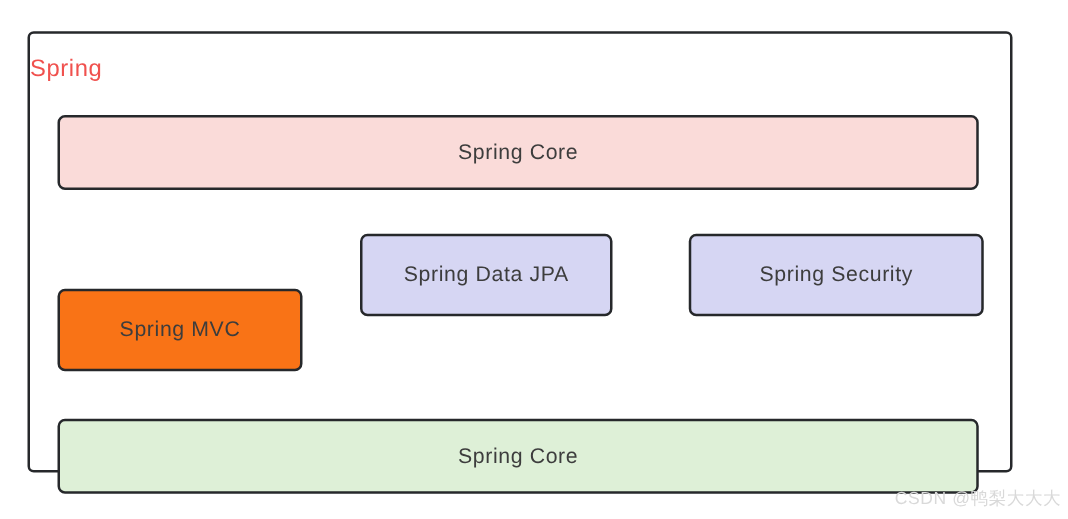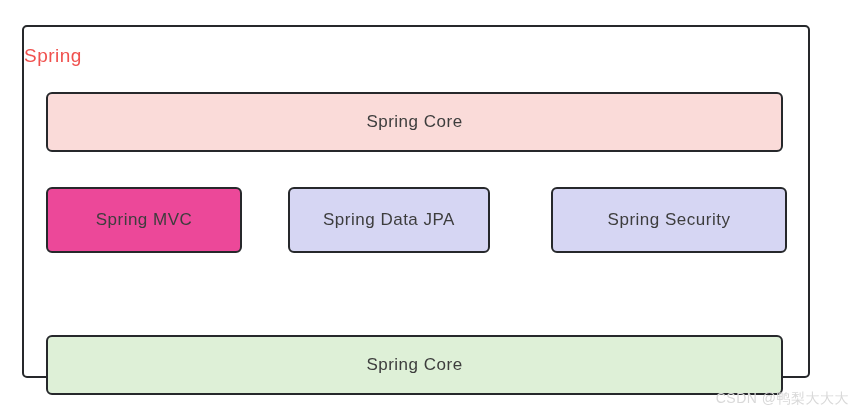--- a/index.html
+++ b/index.html
@@ -64,21 +64,21 @@
 </style>
 </head>
 <body>
 
 <div class="stage">
   <div class="outer-box">
     <div class="diagram-title" style="color: rgb(240, 81, 78);">Spring</div>
 
     <div class="node node-boot" style="background-color: rgb(250, 219, 217);">Spring Core</div>
 
-    <div class="node node-mvc" style="background-color: #ec4899;">Spring MVC</div>
+    <div class="node node-mvc" style="background-color: #f97316; margin-top: 44px;">Spring MVC</div>
 
     <div class="node node-jpa" style="background-color: rgb(214, 214, 243); text-align: center;">Spring Data JPA</div>
 
     <div class="node node-security" style="background-color: rgb(214, 214, 243);">Spring Security</div>
 
     <div class="node node-core" style="background-color: rgb(222, 240, 215);">Spring Core</div>
   </div>
 
   <div class="watermark" style="color: rgb(217, 217, 217);">CSDN @鸭梨大大大</div>
 </div>

